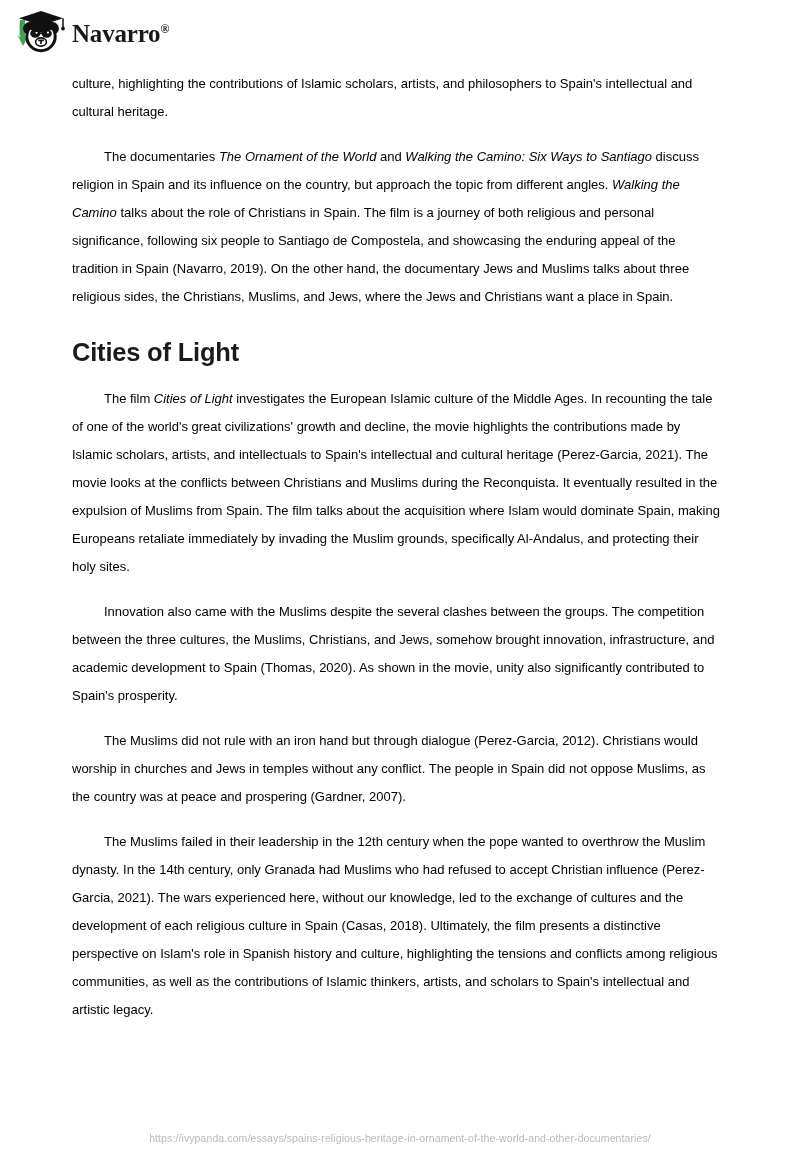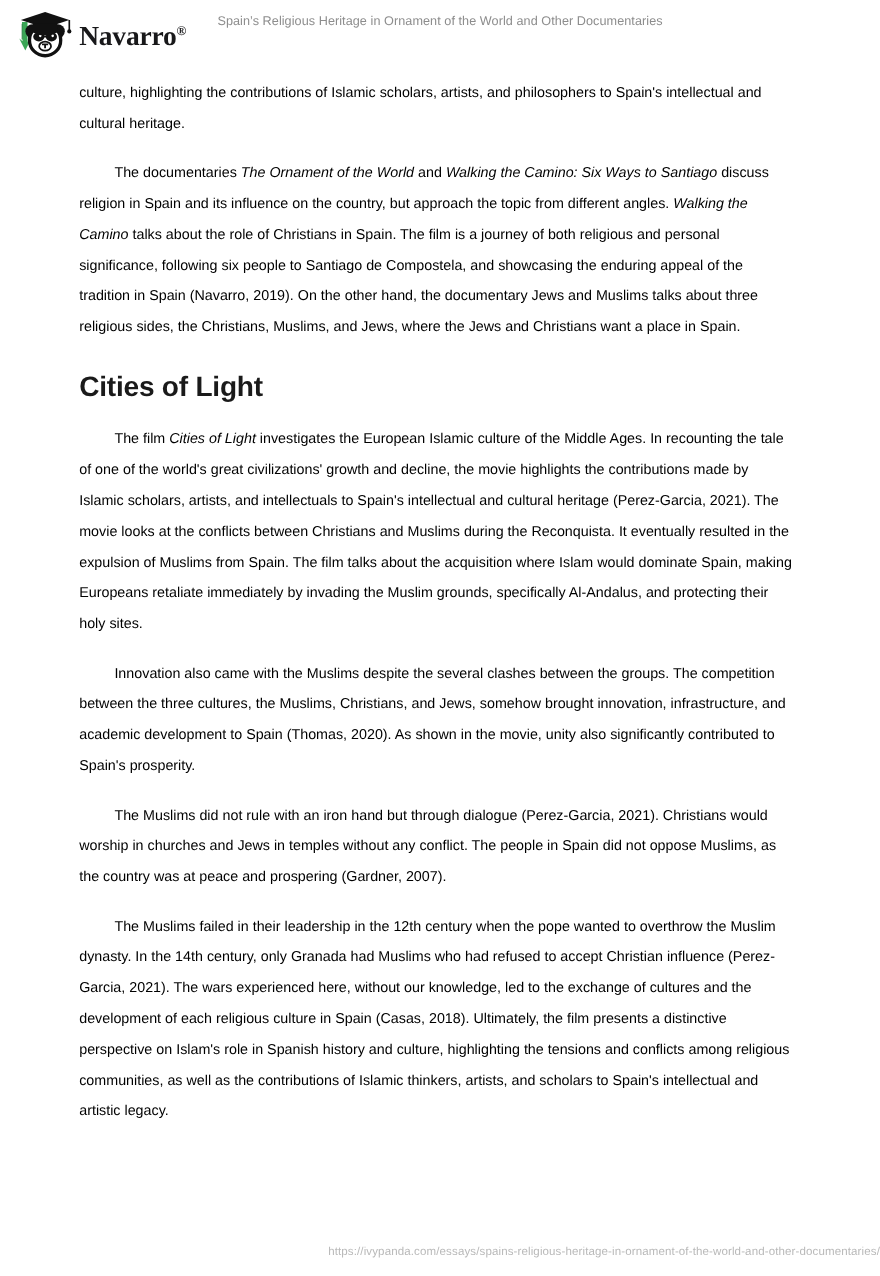--- a/index.html
+++ b/index.html
@@ -95,21 +95,21 @@
     letter-spacing: -0.2px;
     font-family: "Liberation Sans", sans-serif;
   }
 
   
   .page-footer {
     position: absolute;
     left: 0;
     bottom: 14px;
     width: 800px;
-    text-align: right;
+    text-align: center;
   }
   .footer-url {
     font-size: 10.5px;
     color: #b9b9b9;
     font-family: "Liberation Sans", sans-serif;
     letter-spacing: 0.1px;
     text-decoration: none;
     white-space: nowrap;
   }
 </style>
@@ -141,28 +141,27 @@
       <path d="M24.2 31.3 h5.6 M27 31.3 v3.6" stroke="#111" stroke-width="1.7" fill="none"></path>
 
       <path d="M27 2 L49 9.2 L27 16.4 L5 9.2 Z" fill="#111"></path>
       <path d="M16 12.2 L16 20.5 Q27 26 38 20.5 L38 12.2" fill="#111"></path>
       <path d="M49 9.2 L49 18.5" stroke="#111" stroke-width="1.5" fill="none"></path>
       <circle cx="49" cy="19.6" r="1.9" fill="#111"></circle>
     </svg>
     <span class="logo-wordmark"><span>Navarro</span><span class="logo-reg">®</span></span>
   </div>
 
-  <div class="header-title">Spain’s Religious Heritage in Ornament of the World and Other Documentaries</div>
 </div>
 
 <div class="doc-body">
     <p class="para no-indent">culture, highlighting the contributions of Islamic scholars, artists, and philosophers to Spain's intellectual and cultural heritage.</p>
     <p class="para">The documentaries <em>The Ornament of the World</em> and <em>Walking the Camino: Six Ways to Santiago</em> discuss religion in Spain and its influence on the country, but approach the topic from different angles. <em>Walking the Camino</em> talks about the role of Christians in Spain. The film is a journey of both religious and personal significance, following six people to Santiago de Compostela, and showcasing the enduring appeal of the tradition in Spain (Navarro, 2019). On the other hand, the documentary Jews and Muslims talks about three religious sides, the Christians, Muslims, and Jews, where the Jews and Christians want a place in Spain.</p>
     <h2 class="section-heading">Cities of Light</h2>
     <p class="para">The film <em>Cities of Light</em> investigates the European Islamic culture of the Middle Ages. In recounting the tale of one of the world's great civilizations' growth and decline, the movie highlights the contributions made by Islamic scholars, artists, and intellectuals to Spain's intellectual and cultural heritage (Perez-Garcia, 2021). The movie looks at the conflicts between Christians and Muslims during the Reconquista. It eventually resulted in the expulsion of Muslims from Spain. The film talks about the acquisition where Islam would dominate Spain, making Europeans retaliate immediately by invading the Muslim grounds, specifically Al-Andalus, and protecting their holy sites.</p>
     <p class="para">Innovation also came with the Muslims despite the several clashes between the groups. The competition between the three cultures, the Muslims, Christians, and Jews, somehow brought innovation, infrastructure, and academic development to Spain (Thomas, 2020). As shown in the movie, unity also significantly contributed to Spain's prosperity.</p>
-    <p class="para">The Muslims did not rule with an iron hand but through dialogue (Perez-Garcia, 2021). Christians would worship in churches and Jews in temples without any conflict. The people in Spain did not oppose Muslims, as the country was at peace and prospering (Gardner, 2007).</p>
+    <p class="para">The Muslims did not rule with an iron hand but through dialogue (Perez-Garcia, 2012). Christians would worship in churches and Jews in temples without any conflict. The people in Spain did not oppose Muslims, as the country was at peace and prospering (Gardner, 2007).</p>
     <p class="para">The Muslims failed in their leadership in the 12th century when the pope wanted to overthrow the Muslim dynasty. In the 14th century, only Granada had Muslims who had refused to accept Christian influence (Perez-Garcia, 2021). The wars experienced here, without our knowledge, led to the exchange of cultures and the development of each religious culture in Spain (Casas, 2018). Ultimately, the film presents a distinctive perspective on Islam's role in Spanish history and culture, highlighting the tensions and conflicts among religious communities, as well as the contributions of Islamic thinkers, artists, and scholars to Spain's intellectual and artistic legacy.</p>
   </div>
 
 <div class="page-footer">
   <a class="footer-url" href="#">https://ivypanda.com/essays/spains-religious-heritage-in-ornament-of-the-world-and-other-documentaries/</a>
 </div>
 
 </body></html>

